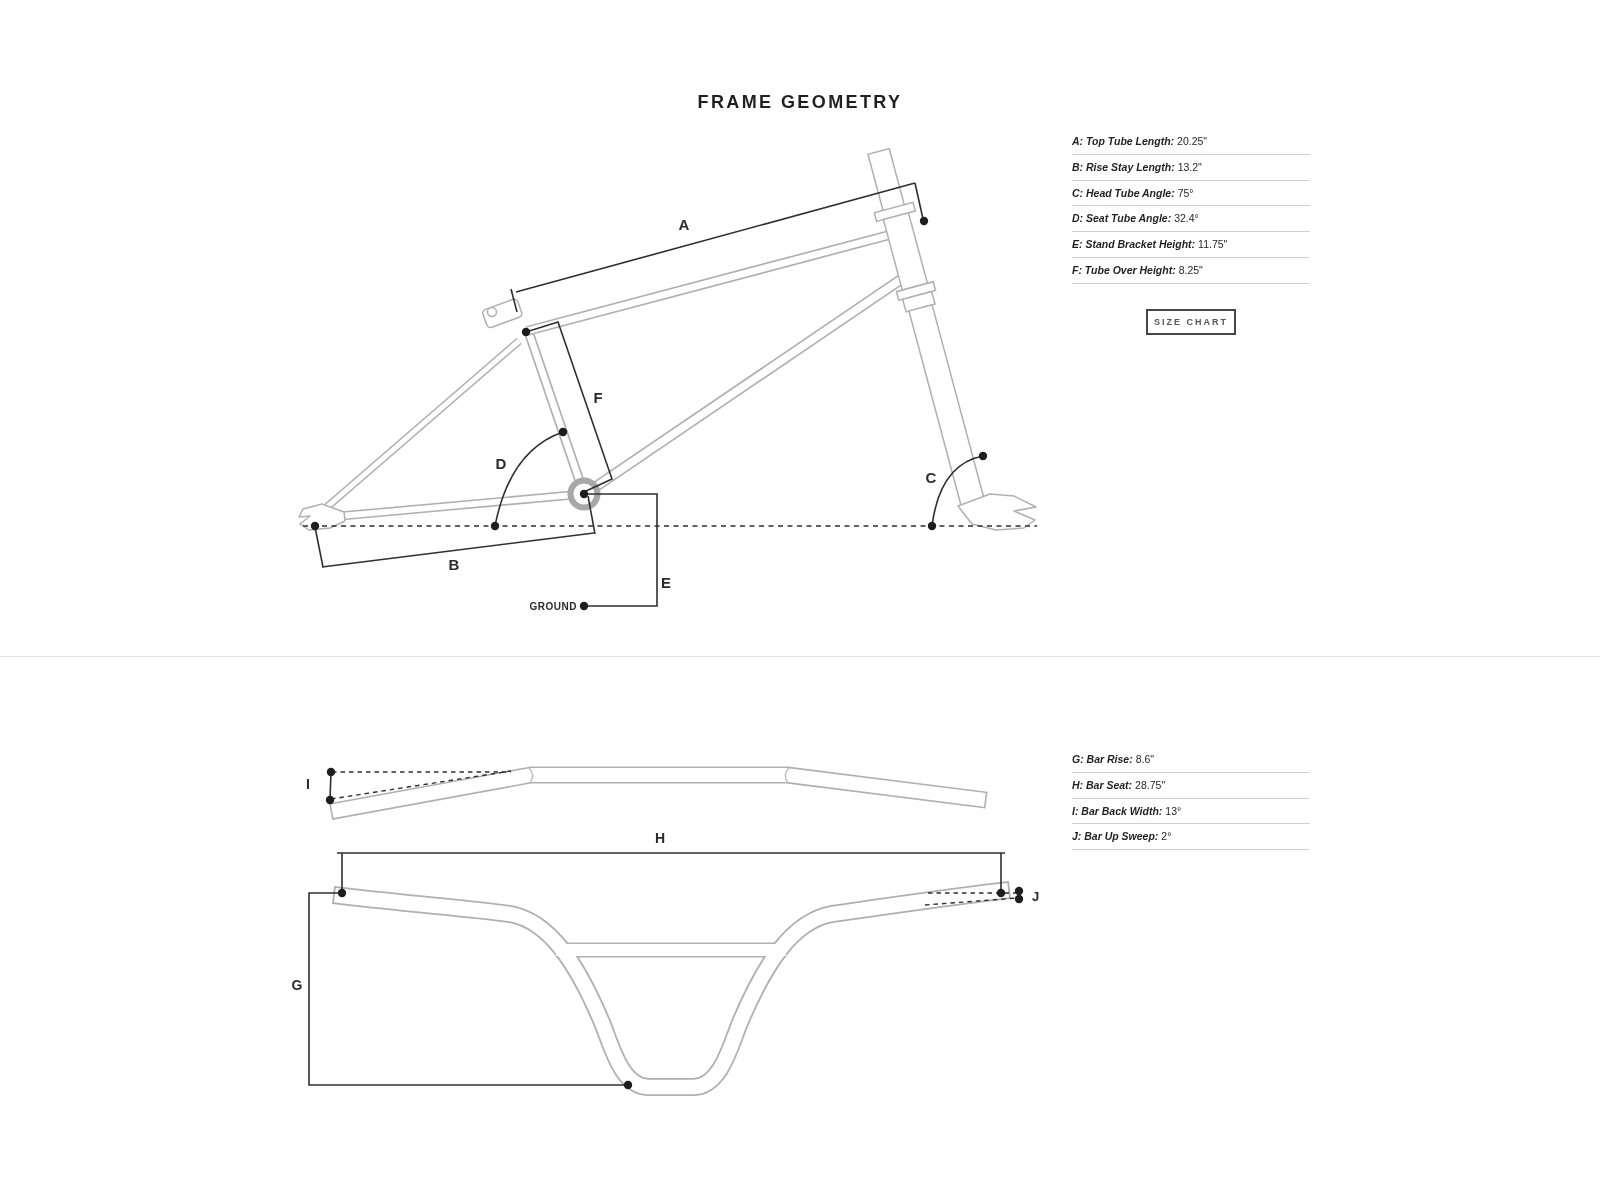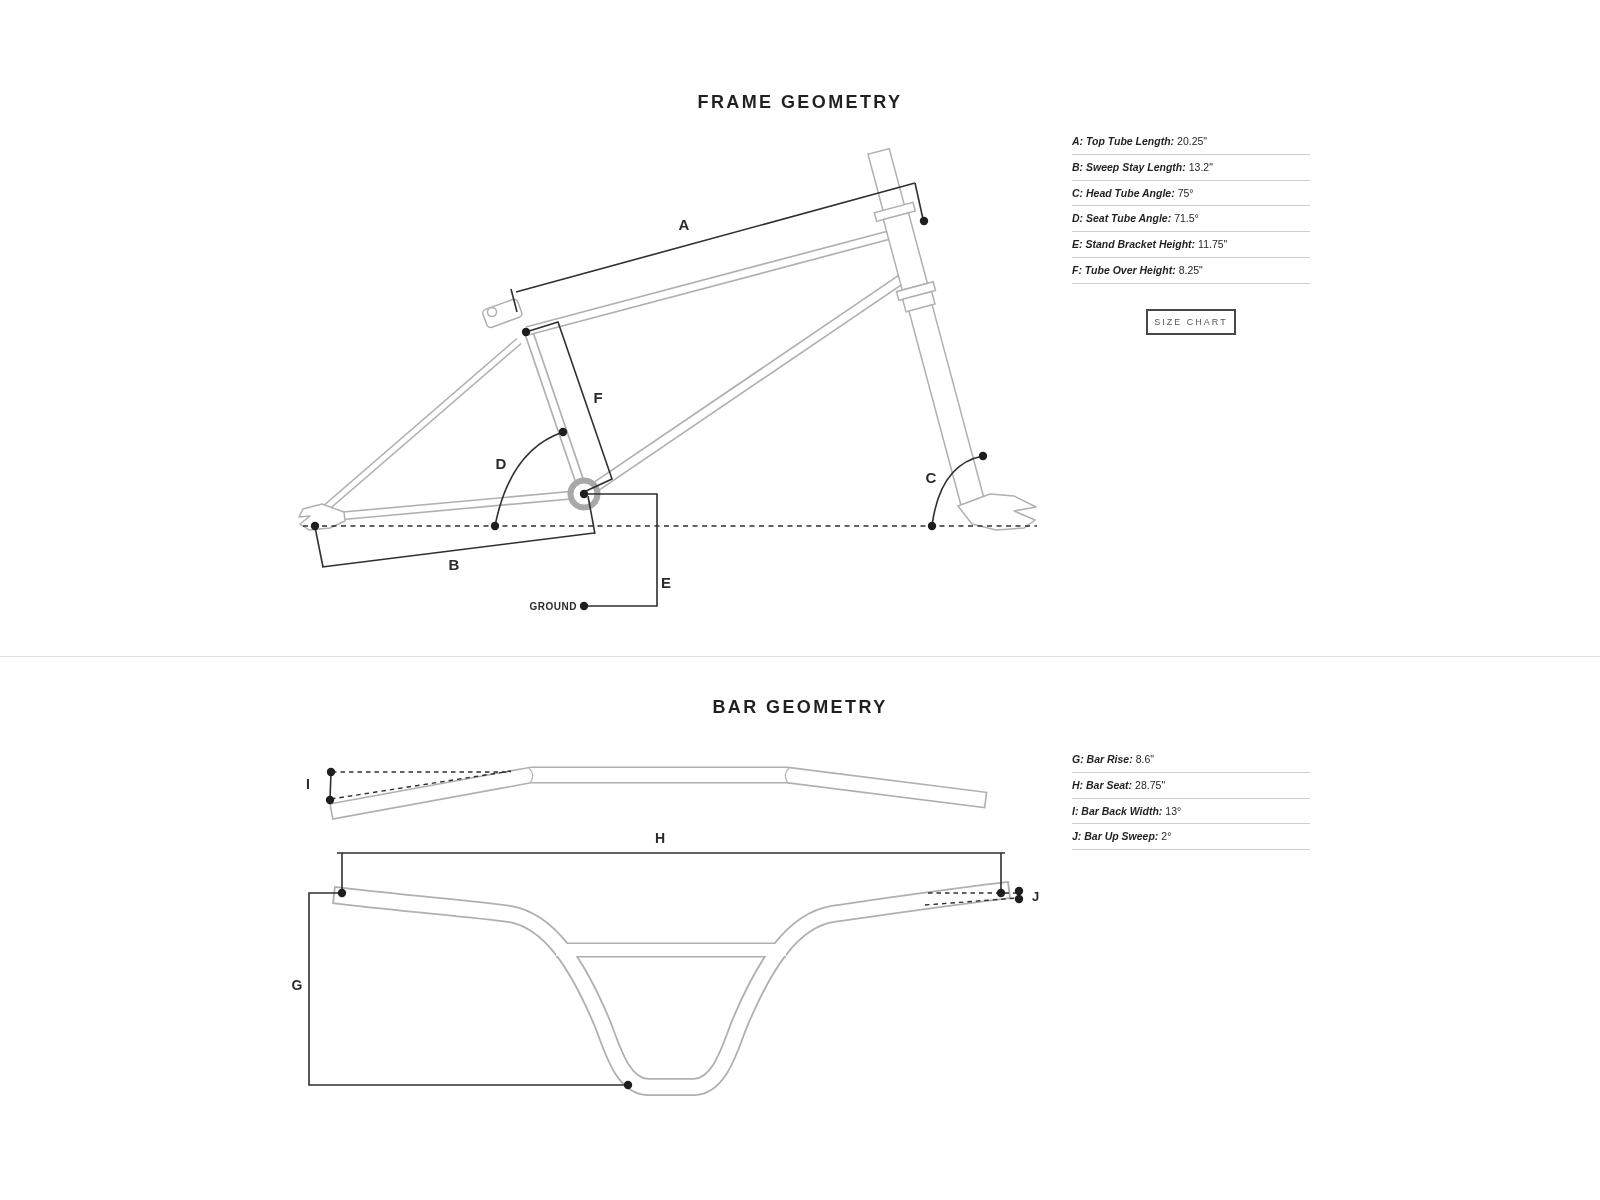--- a/index.html
+++ b/index.html
@@ -15,21 +15,21 @@
   .spec-row{
     box-sizing:border-box;height:25.8px;padding-top:7px;
     border-bottom:1px solid #cfcfcf;
     font-size:10.5px;line-height:11px;color:#231f20;white-space:nowrap;
   }
   .spec-row .lbl{font-weight:700;margin-right:3px;font-style:italic;}
   .btn-outline{
     position:absolute;left:1146px;top:309px;width:90px;height:26px;
     box-sizing:border-box;border:2px solid #474747;background:#ffffff;
     display:flex;align-items:center;justify-content:center;
-    font-size:9px;letter-spacing:2px;color:#565656;font-weight:400;cursor:pointer;
+    font-size:9px;letter-spacing:2px;color:#565656;font-weight:700;cursor:pointer;
   }
   .divider{position:absolute;left:0;top:656px;width:1600px;height:0;border-top:1px solid #e2e2e2;}
   svg{position:absolute;}
   svg text{font-family:"Liberation Sans",sans-serif;font-weight:700;fill:#2b2b2b;}
 </style>
 </head>
 <body>
 
 <div class="page">
 
@@ -102,32 +102,31 @@
     <text x="454" y="570" font-size="15" text-anchor="middle">B</text>
     <text x="931" y="483" font-size="15" text-anchor="middle">C</text>
     <text x="501" y="469" font-size="15" text-anchor="middle">D</text>
     <text x="666" y="588" font-size="15" text-anchor="middle">E</text>
     <text x="598" y="403" font-size="15" text-anchor="middle">F</text>
     <text x="577" y="610" font-size="10" letter-spacing="0.5" text-anchor="end">GROUND</text>
   </svg>
 
   <div class="spec-list" style="top:129px">
     <div class="spec-row"><span class="lbl">A: Top Tube Length:</span><span>20.25"</span></div>
-    <div class="spec-row"><span class="lbl">B: Sweep Stay Length:</span><span>13.2"</span></div>
+    <div class="spec-row"><span class="lbl">B: Rise Stay Length:</span><span>13.2"</span></div>
     <div class="spec-row"><span class="lbl">C: Head Tube Angle:</span><span>75°</span></div>
-    <div class="spec-row"><span class="lbl">D: Seat Tube Angle:</span><span>71.5°</span></div>
+    <div class="spec-row"><span class="lbl">D: Seat Tube Angle:</span><span>32.4°</span></div>
     <div class="spec-row"><span class="lbl">E: Stand Bracket Height:</span><span>11.75"</span></div>
     <div class="spec-row"><span class="lbl">F: Tube Over Height:</span><span>8.25"</span></div>
   </div>
 
   <div class="btn-outline">SIZE CHART</div>
 
   <div class="divider"></div>
 
-  <div class="section-title" style="top:697px">BAR GEOMETRY</div>
 
   <svg style="left:283px;top:735px" width="770" height="375" viewBox="283 735 770 375">
 
     <path d="M339 810 L531 775 L787 775 L978 799" stroke="#b0b0b0" stroke-width="17" stroke-linejoin="round" stroke-linecap="square" fill="none"></path>
     <path d="M339 810 L531 775 L787 775 L978 799" stroke="#ffffff" stroke-width="13.8" stroke-linejoin="round" stroke-linecap="square" fill="none"></path>
     <path d="M529 768 q7 7 1 15" stroke="#b8b8b8" stroke-width="1.3" fill="none"></path>
     <path d="M789 768 q-7 7 -1 15" stroke="#b8b8b8" stroke-width="1.3" fill="none"></path>
 
     <g stroke="#2f2f2f" fill="none">
       <path d="M332 772 L511 772" stroke-dasharray="4.5 4" stroke-width="1.4"></path>

